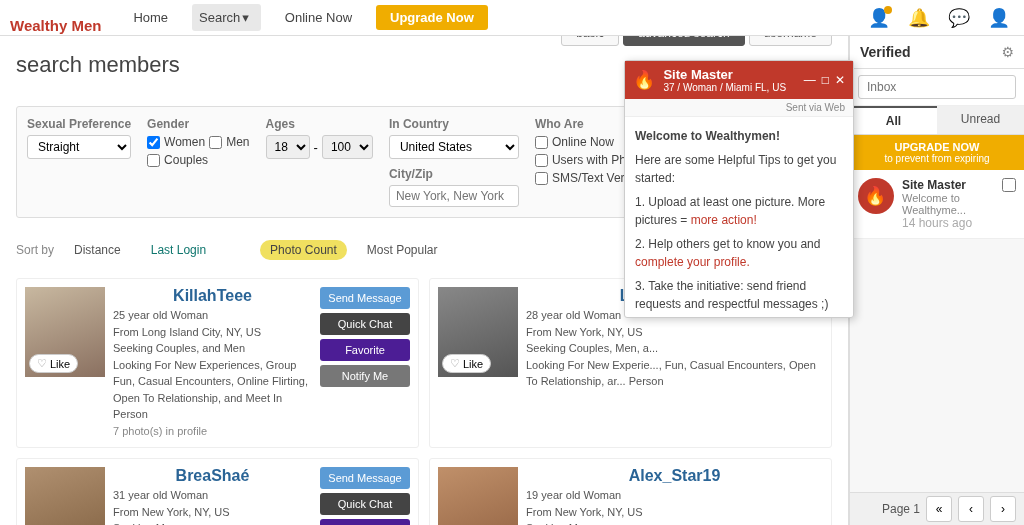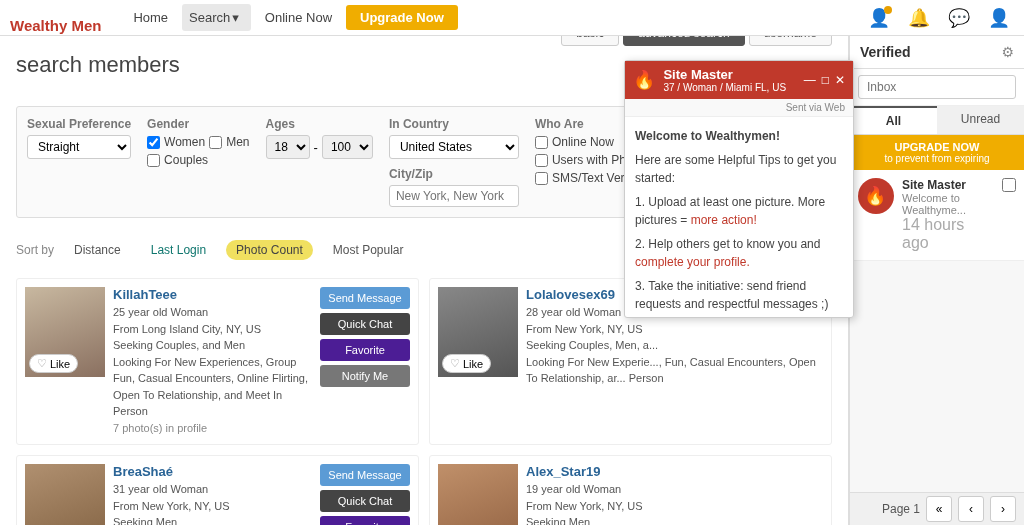--- a/index.html
+++ b/index.html
@@ -18,21 +18,21 @@
     }
     .topnav-logo {
       font-family: Georgia, serif;
       font-size: 15px;
       color: #555;
       margin-right: 20px;
       font-weight: bold;
       margin-top: 16px;
     }
     .topnav-logo span { color: #c0392b; }
-    .nav-items { display: flex; align-items: center; gap: 2px; }
+    .nav-items { display: flex; align-items: center; gap: 12px; }
     .nav-item {
       padding: 6px 12px;
       cursor: pointer;
       color: #444;
       font-size: 13px;
       border-radius: 3px;
     }
     .nav-item.active { background: #e8e8e8; }
     .nav-search { display: flex; align-items: center; gap: 2px; padding-left: 7px; }
     .nav-upgrade {
@@ -152,21 +152,21 @@
     .sort-btn {
       padding: 4px 10px;
       border: none;
       background: none;
       cursor: pointer;
       font-size: 12px;
       color: #555;
       border-radius: 3px;
     }
     .sort-btn.active { color: #e55; font-weight: bold; }
-    .sort-btn.active-yellow { background: #f0e060; color: #444; border-radius: 10px; padding: 3px 10px; }
+    .sort-btn.active-yellow { background: #f0e060; color: #444; border-radius: 10px; padding: 3px 10px; margin-left: 34px; }
 
     
     .members-grid {
       display: grid;
       grid-template-columns: 1fr 1fr;
       gap: 10px;
     }
     .member-card {
       display: flex;
       gap: 8px;
@@ -189,21 +189,21 @@
       background: #fff;
       border: 1px solid #ccc;
       border-radius: 10px;
       padding: 2px 7px;
       font-size: 11px;
       cursor: pointer;
       display: flex; align-items: center; gap: 3px;
     }
     .like-btn .heart { color: #999; }
     .member-info { flex: 1; font-size: 11px; color: #555; }
-    .member-name { font-size: 13px; font-weight: bold; color: #2a6496; margin-bottom: 2px; }
+    .member-name { font-size: 16px; font-weight: bold; color: #2a6496; margin-bottom: 2px; text-align: center; }
     .member-detail { line-height: 1.5; }
     .member-actions {
       display: flex;
       flex-direction: column;
       gap: 4px;
       min-width: 90px;
     }
     .action-btn {
       padding: 5px 8px;
       border: none;
@@ -304,21 +304,21 @@
       background: #c0392b;
       border-radius: 50%;
       flex-shrink: 0;
       display: flex; align-items: center; justify-content: center;
       color: #fff;
       font-size: 18px;
     }
     .msg-body { flex: 1; }
     .msg-sender { font-size: 12px; font-weight: bold; color: #333; }
     .msg-preview { font-size: 11px; color: #888; }
-    .msg-time { font-size: 16px; color: #aaa; }
+    .msg-time { font-size: 12px; color: #aaa; }
     .msg-checkbox { width: 14px; height: 14px; }
 
     
     .chat-popup {
       position: absolute;
       top: 60px;
       right: 170px;
       width: 230px;
       background: #fff;
       border: 1px solid #ccc;

